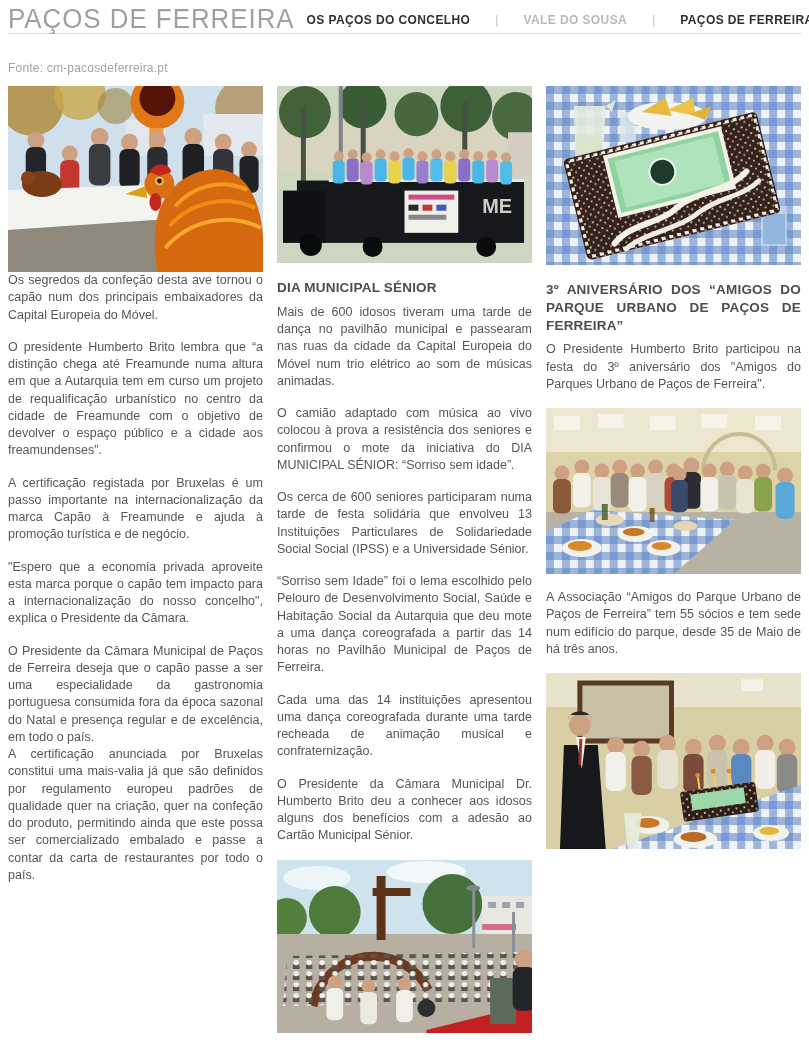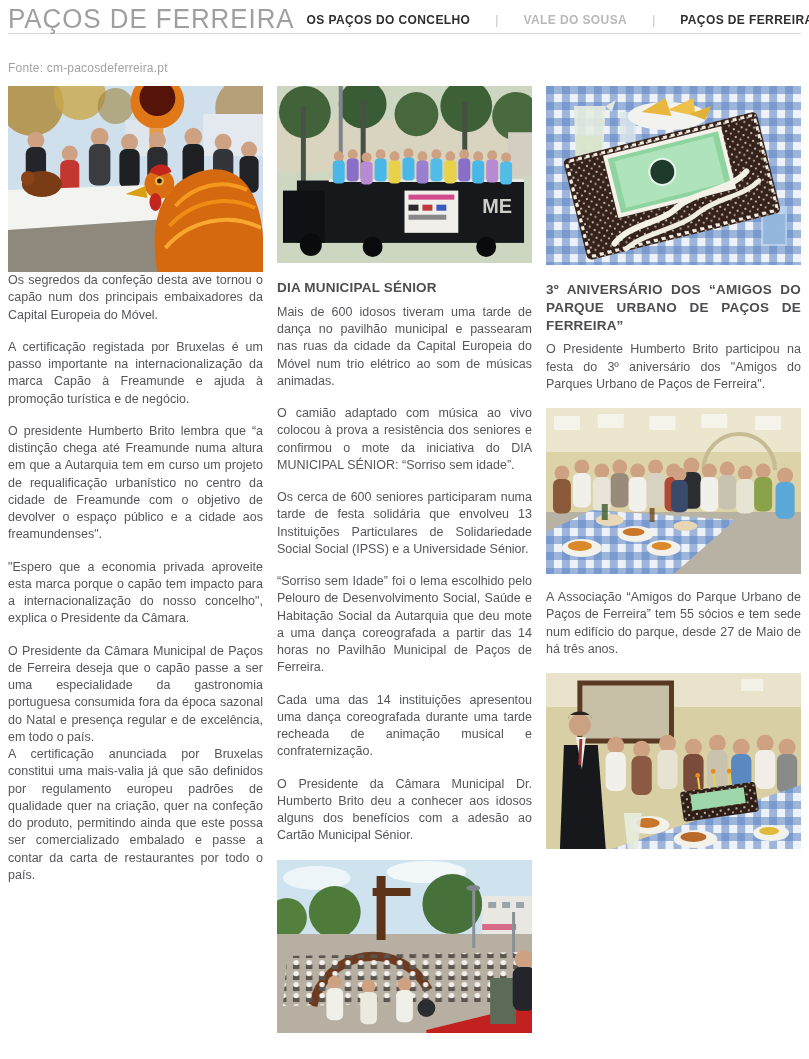--- a/index.html
+++ b/index.html
@@ -123,22 +123,22 @@
         <path d="M158,162 C182,134 222,126 254,142" stroke="#f8a82e" stroke-width="4" fill="none"></path>
         <circle cx="152" cy="98" r="15" fill="#d96f12"></circle>
         <path d="M142,86 C146,76 162,76 164,86 L152,90 Z" fill="#c3261d"></path>
         <ellipse cx="148" cy="116" rx="6" ry="9" fill="#c3261d"></ellipse>
         <polygon points="138,100 118,108 140,112" fill="#d9a013"></polygon>
         <circle cx="152" cy="95" r="4.5" fill="#e8b74a"></circle>
         <circle cx="152" cy="95" r="2.4" fill="#2a1804"></circle>
       </svg>
 
       <p class="body-par">Os segredos da confeção desta ave tornou o capão num dos principais embaixadores da Capital Europeia do Móvel.</p>
+      <p class="body-par">O presidente Humberto Brito lembra que “a distinção chega até Freamunde numa altura em que a Autarquia tem em curso um projeto de requalificação urbanístico no centro da cidade de Freamunde com o objetivo de devolver o espaço público e a cidade aos freamundenses".</p>
       <p class="body-par">A certificação registada por Bruxelas é um passo importante na internacionalização da marca Capão à Freamunde e ajuda à promoção turística e de negócio.</p>
-      <p class="body-par">O presidente Humberto Brito lembra que “a distinção chega até Freamunde numa altura em que a Autarquia tem em curso um projeto de requalificação urbanístico no centro da cidade de Freamunde com o objetivo de devolver o espaço público e a cidade aos freamundenses".</p>
       <p class="body-par">"Espero que a economia privada aproveite esta marca porque o capão tem impacto para a internacionalização do nosso concelho", explica o Presidente da Câmara.</p>
       <p class="body-par">O Presidente da Câmara Municipal de Paços de Ferreira deseja que o capão passe a ser uma especialidade da gastronomia portuguesa consumida fora da época sazonal do Natal e presença regular e de excelência, em todo o país.
 A certificação anunciada por Bruxelas constitui uma mais-valia já que são definidos por regulamento europeu padrões de qualidade quer na criação, quer na confeção do produto, permitindo ainda que este possa ser comercializado embalado e passe a contar da carta de restaurantes por todo o país.</p>
     </div>
 
     <div class="col">
       <svg class="photo" viewBox="0 0 256 176" width="100%" height="177" preserveAspectRatio="none">
         <rect width="256" height="176" fill="#cdd6c0"></rect>
         <rect y="34" width="256" height="52" fill="#d9d4bf"></rect>
         <circle cx="28" cy="26" r="26" fill="#42633a"></circle>
@@ -277,21 +277,21 @@
         <ellipse cx="88" cy="124" rx="11" ry="4" fill="#c9762a"></ellipse>
         <ellipse cx="64" cy="112" rx="14" ry="6" fill="#e9d9b8"></ellipse>
         <ellipse cx="118" cy="140" rx="17" ry="8" fill="#f2f1ea"></ellipse>
         <ellipse cx="116" cy="138" rx="10" ry="4" fill="#d9882a"></ellipse>
         <ellipse cx="130," :0="" cy="0" rx="0" ry="0" fill="none"></ellipse>
         <ellipse cx="140" cy="118" rx="12" ry="5" fill="#e6d6b4"></ellipse>
         <rect x="56" y="96" width="6" height="16" fill="#3a5a2a" opacity=".8"></rect>
         <rect x="104" y="100" width="5" height="14" fill="#6a4a22" opacity=".8"></rect>
       </svg>
 
-      <p class="body-par">A Associação “Amigos do Parque Urbano de Paços de Ferreira” tem 55 sócios e tem sede num edifício do parque, desde 27 de Maio de há três anos.</p>
+      <p class="body-par">A Associação “Amigos do Parque Urbano de Paços de Ferreira” tem 55 sócios e tem sede num edifício do parque, desde 35 de Maio de há três anos.</p>
 
       <svg class="photo photo-bottom" viewBox="0 0 256 176" width="100%" height="176" preserveAspectRatio="none">
         <rect width="256" height="176" fill="#d9cfa4"></rect>
         <rect width="256" height="34" fill="#e9e3cc"></rect>
         <rect x="34" y="10" width="92" height="58" fill="#c7c0a6" stroke="#5a3a22" stroke-width="5"></rect>
         <rect x="196" y="6" width="22" height="12" fill="#f4f2e8"></rect>
         <use href="#fig" transform="translate(70,96) scale(1.7)" fill="#f2f0ea"></use>
         <use href="#fig" transform="translate(96,100) scale(1.7)" fill="#8a5a42"></use>
         <use href="#fig" transform="translate(122,94) scale(1.7)" fill="#e8e2d2"></use>
         <use href="#fig" transform="translate(148,98) scale(1.7)" fill="#7a4a3a"></use>

